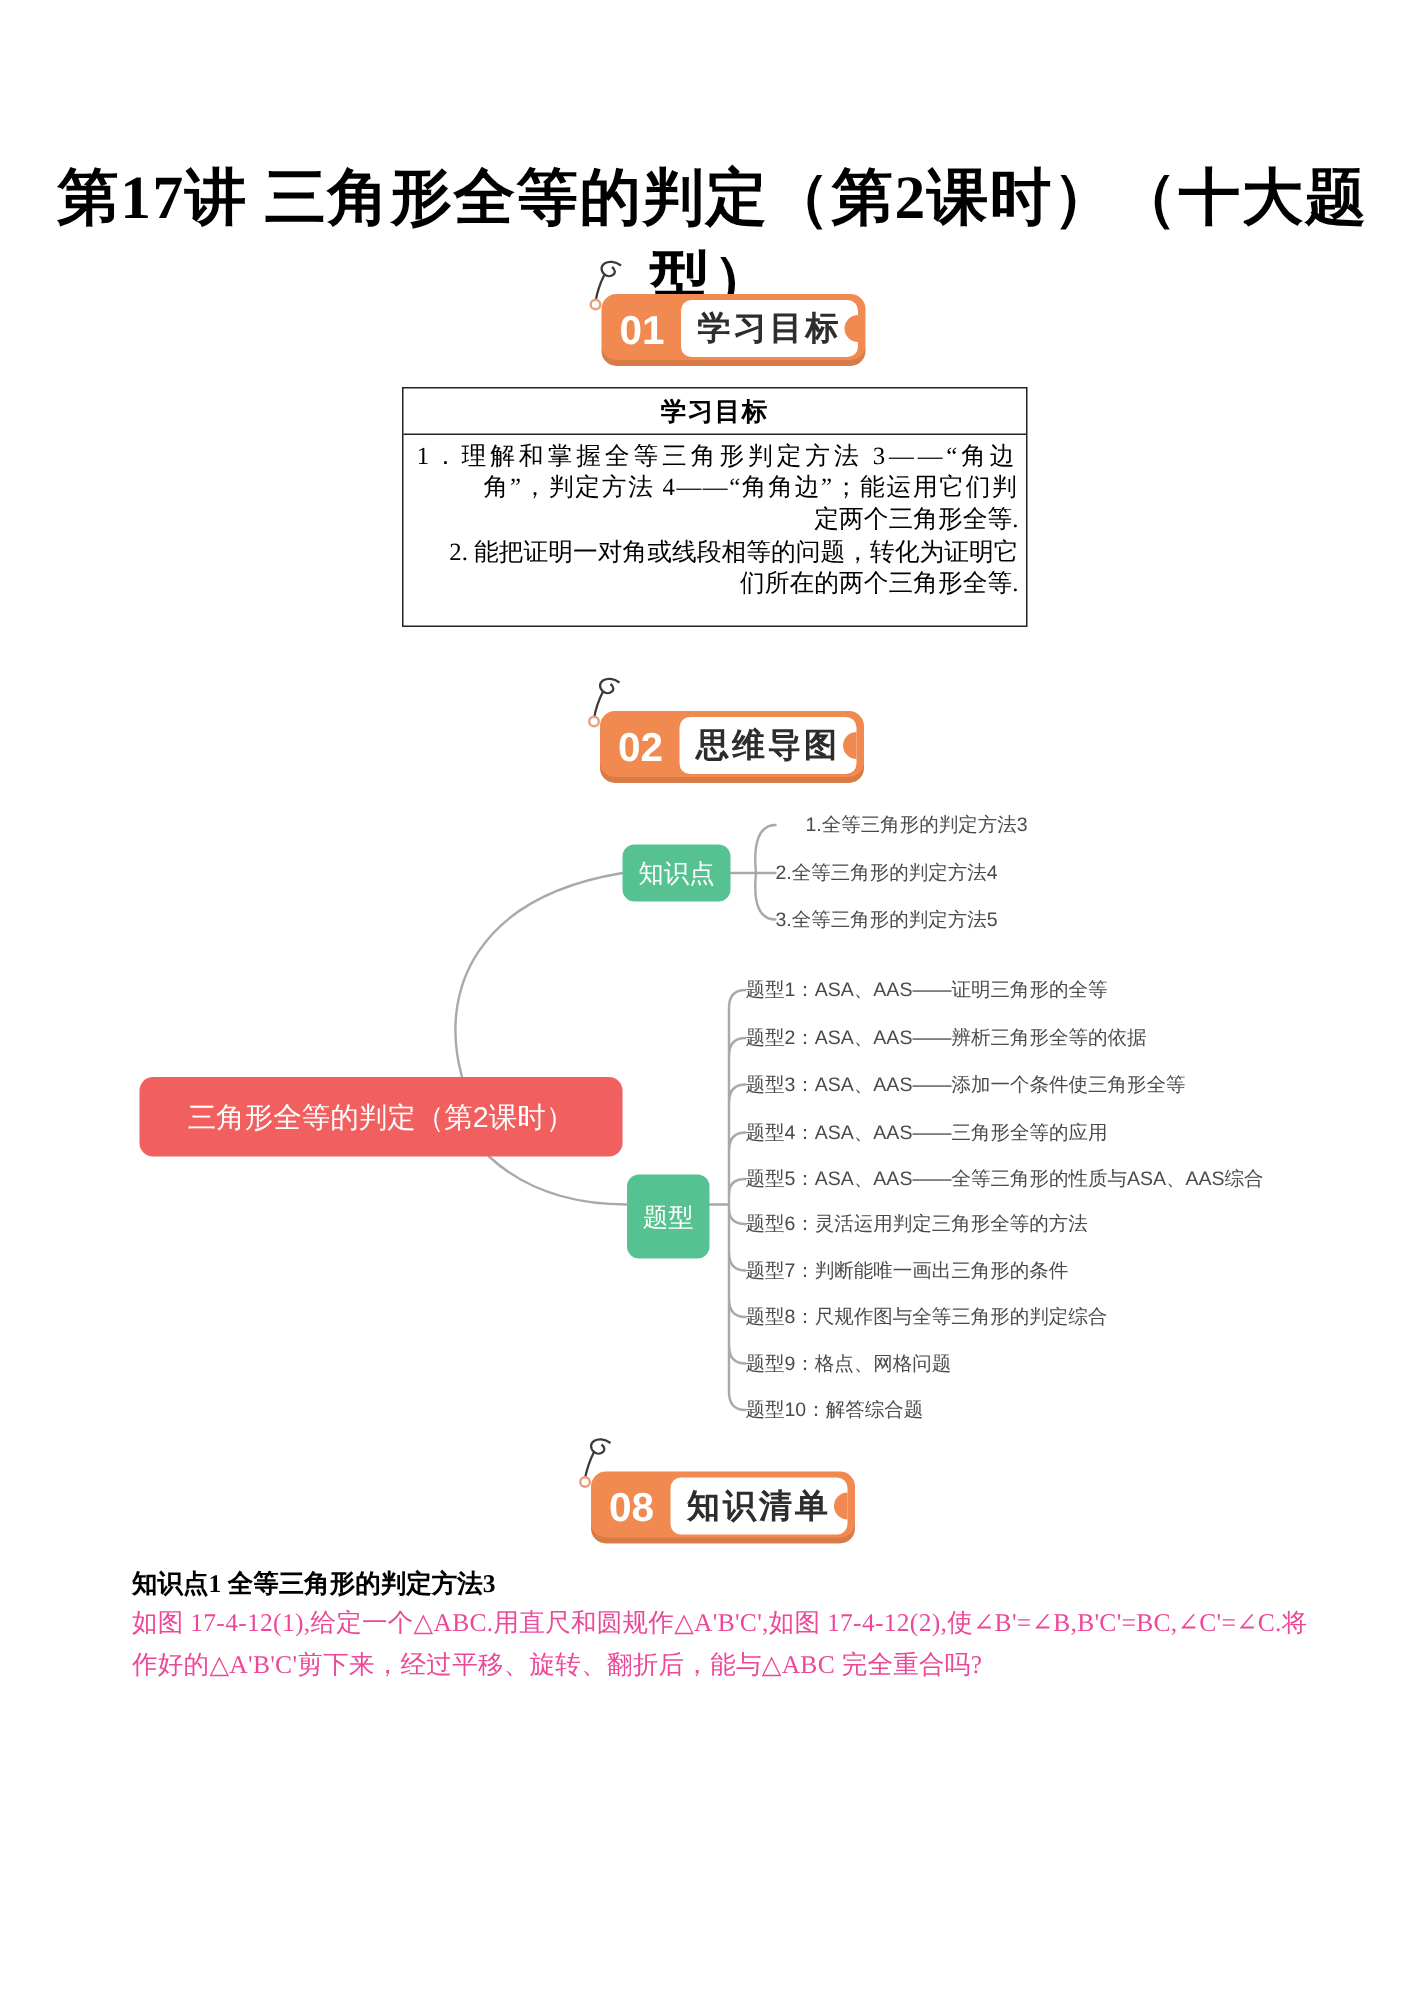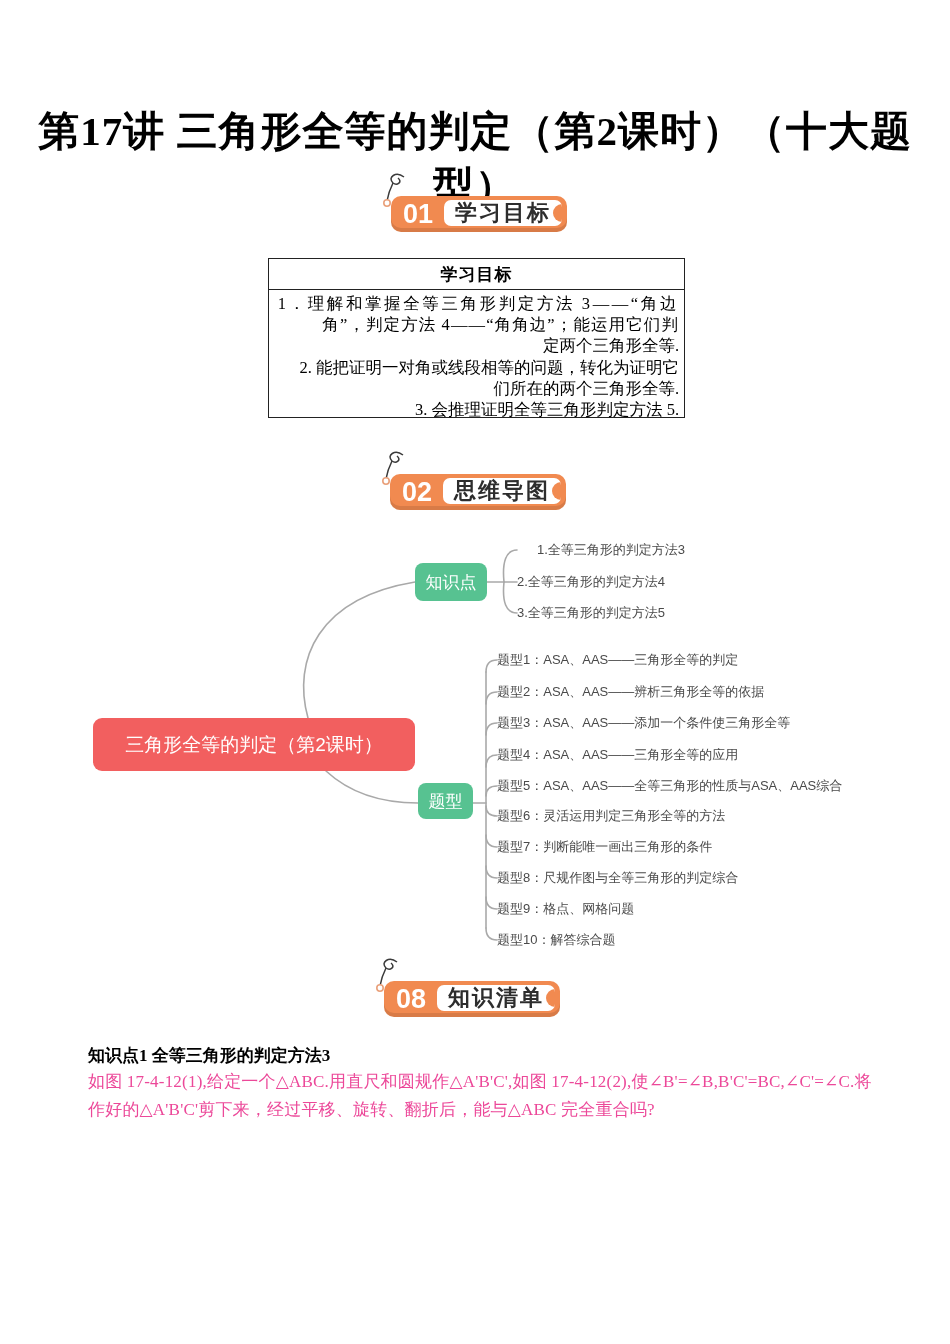--- a/index.html
+++ b/index.html
@@ -24,25 +24,26 @@
   
   .doc-title{
     position:absolute;left:0;top:104px;width:100%;
     text-align:center;
     font-size:41px;font-weight:bold;color:#000;
     letter-spacing:1px;
     font-family:"Liberation Serif","DejaVu Serif",serif;
   }
   
   .badge{
-    position:absolute;width:176px;height:36px;
+    position:absolute;width:176px;height:48px;
     background:var(--badge-orange);
     border-radius:10px;
     box-shadow:inset 0 -4px 0 rgba(0,0,0,0.10);
     font-family:"Liberation Sans","DejaVu Sans",sans-serif;
+    margin-left:10px;
   }
   .badge-num{
     position:absolute;left:0;top:0;width:54px;height:100%;
     display:flex;align-items:center;justify-content:center;
     color:#fff;font-size:27px;font-weight:bold;
   }
   .badge-pill{
     position:absolute;left:53px;top:4px;right:5px;bottom:6px;
     background:#fff;border-radius:7px;
     display:flex;align-items:center;justify-content:center;
@@ -88,21 +89,21 @@
   }
   .mm-node{
     position:absolute;
     background:var(--node-green);border-radius:8px;
     display:flex;align-items:center;justify-content:center;
     color:#fff;font-size:17px;
     font-family:"Liberation Sans","DejaVu Sans",sans-serif;
     white-space:nowrap;
   }
   .mm-node.knowledge{left:415px;top:563px;width:72px;height:38px;}
-  .mm-node.types{left:418px;top:783px;width:55px;height:36px;}
+  .mm-node.types{left:418px;top:783px;width:55px;height:56px;}
   .mm-leaf{
     position:absolute;height:16px;line-height:16px;
     font-size:13px;color:var(--leaf-text);
     font-family:"Liberation Sans","DejaVu Sans",sans-serif;
     white-space:nowrap;
   }
   
   .kp-heading{
     position:absolute;left:88px;top:1044px;
     font-size:17px;font-weight:bold;color:#000;white-space:nowrap;
@@ -161,21 +162,20 @@
   </div>
 
   <div class="obj-table">
     <div class="obj-header">学习目标</div>
     <div class="obj-body">
       <div class="obj-line ls-wide">1．理解和掌握全等三角形判定方法 3——“角边</div>
       <div class="obj-line ls-med ind">角”，判定方法 4——“角角边”；能运用它们判</div>
       <div class="obj-line ind">定两个三角形全等.</div>
       <div class="obj-line">2. 能把证明一对角或线段相等的问题，转化为证明它</div>
       <div class="obj-line">们所在的两个三角形全等.</div>
-      <div class="obj-line">3. 会推理证明全等三角形判定方法 5.</div>
     </div>
   </div>
 
   <div class="badge" style="left:390px;top:474px;">
     <svg class="pin" viewBox="0 0 36 42">
       <path d="M27,5 C19,-1 10,5 16,11 C20,14 26,10 21,6" stroke="#3a3a3a" stroke-width="1.5" fill="none"></path>
       <path d="M16,11 C13,17 11,23 10,29" stroke="#3a3a3a" stroke-width="1.5" fill="none"></path>
       <circle cx="10" cy="31" r="3.2" fill="#ffffff" stroke="#e9a07a" stroke-width="1.6"></circle>
     </svg>
     <span class="badge-num">02</span>
@@ -186,21 +186,21 @@
   </div>
 
   <div class="mm-root">三角形全等的判定（第2课时）</div>
   <div class="mm-node knowledge">知识点</div>
   <div class="mm-node types">题型</div>
 
   <div class="mm-leaf" style="left:517px;top:542px;margin-left:20px;">1.全等三角形的判定方法3</div>
   <div class="mm-leaf" style="left:517px;top:574px;">2.全等三角形的判定方法4</div>
   <div class="mm-leaf" style="left:517px;top:605px;">3.全等三角形的判定方法5</div>
 
-  <div class="mm-leaf" style="left:497px;top:652px;">题型1：ASA、AAS——三角形全等的判定</div>
+  <div class="mm-leaf" style="left:497px;top:652px;">题型1：ASA、AAS——证明三角形的全等</div>
   <div class="mm-leaf" style="left:497px;top:684px;">题型2：ASA、AAS——辨析三角形全等的依据</div>
   <div class="mm-leaf" style="left:497px;top:715px;">题型3：ASA、AAS——添加一个条件使三角形全等</div>
   <div class="mm-leaf" style="left:497px;top:747px;">题型4：ASA、AAS——三角形全等的应用</div>
   <div class="mm-leaf" style="left:497px;top:778px;">题型5：ASA、AAS——全等三角形的性质与ASA、AAS综合</div>
   <div class="mm-leaf" style="left:497px;top:808px;">题型6：灵活运用判定三角形全等的方法</div>
   <div class="mm-leaf" style="left:497px;top:839px;">题型7：判断能唯一画出三角形的条件</div>
   <div class="mm-leaf" style="left:497px;top:870px;">题型8：尺规作图与全等三角形的判定综合</div>
   <div class="mm-leaf" style="left:497px;top:901px;">题型9：格点、网格问题</div>
   <div class="mm-leaf" style="left:497px;top:932px;">题型10：解答综合题</div>
 

